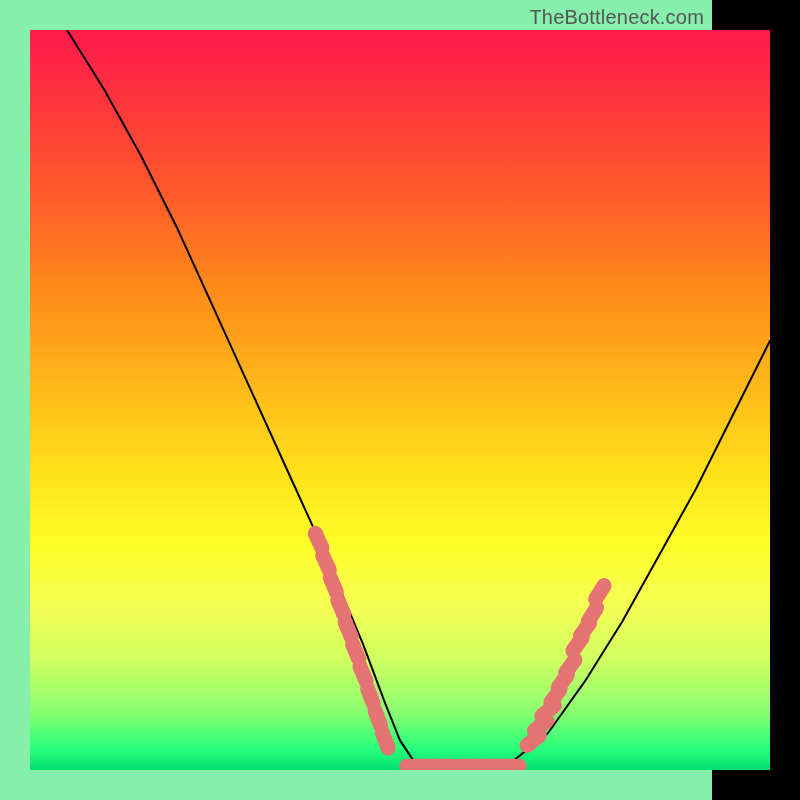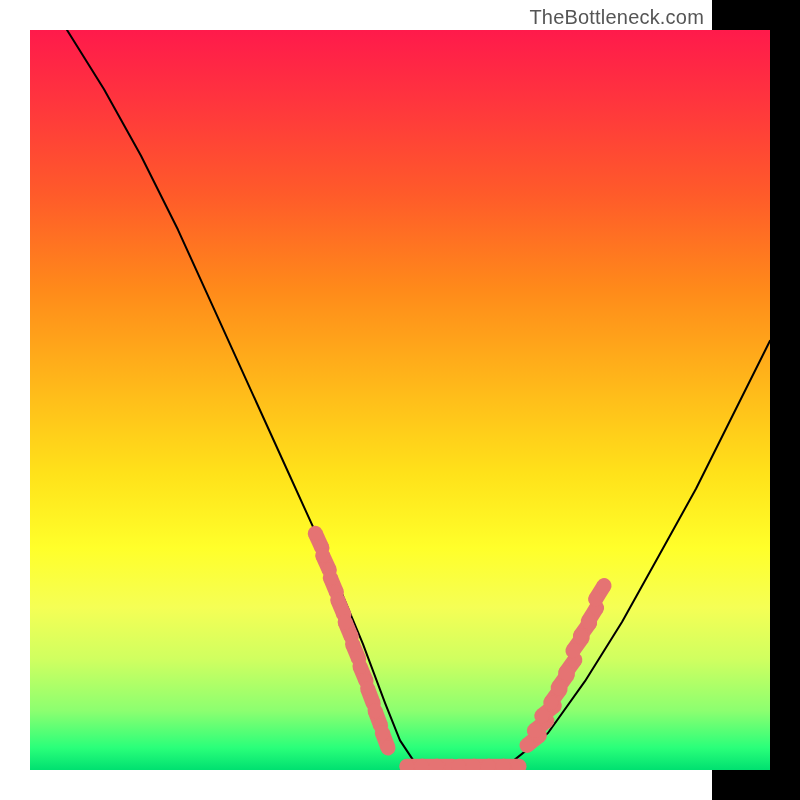--- a/index.html
+++ b/index.html
@@ -8,21 +8,21 @@
     width: 800px;
     height: 800px;
     background: #000;
     font-family: Arial, Helvetica, sans-serif;
     overflow: hidden;
   }
   .frame {
     position: relative;
     width: 712px;
     height: 800px;
-    background: #ffffff;
+    background: #86efac;
   }
   .plot-area {
     position: absolute;
     left: 30px;
     top: 30px;
     width: 740px;
     height: 740px;
     background: linear-gradient(to bottom,
       #ff1a4b 0%,
       #ff3040 8%,

